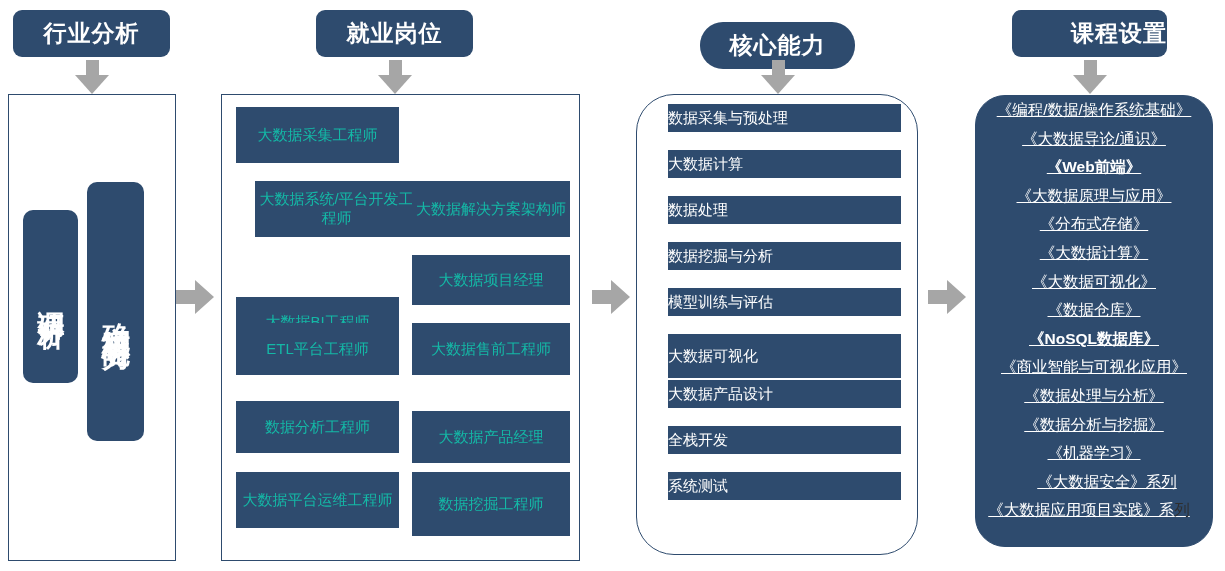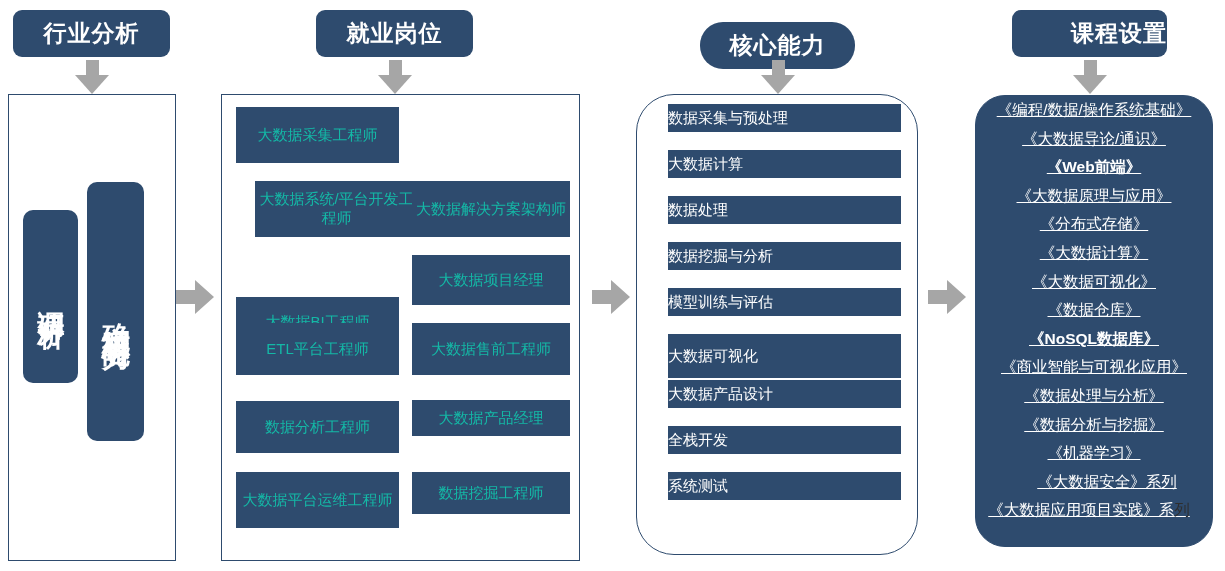--- a/index.html
+++ b/index.html
@@ -250,24 +250,24 @@
 
   <div class="jobbox" style="left:412px; top:181px; width:158px; height:56px;">
     <span>大数据解决方案架构师</span>
   </div>
   <div class="jobbox" style="left:412px; top:255px; width:158px; height:50px;">
     <span>大数据项目经理</span>
   </div>
   <div class="jobbox" style="left:412px; top:323px; width:158px; height:52px;">
     <span>大数据售前工程师</span>
   </div>
-  <div class="jobbox" style="left:412px; top:400px; width:158px; height:36px;">
+  <div class="jobbox" style="left:412px; top:411px; width:158px; height:52px;">
     <span>大数据产品经理</span>
   </div>
-  <div class="jobbox" style="left:412px; top:472px; width:158px; height:42px;">
+  <div class="jobbox" style="left:412px; top:472px; width:158px; height:64px;">
     <span>数据挖掘工程师</span>
   </div>
 
   <div class="col-box rounded" style="left:636px; top:94px; width:282px; height:461px;">
   </div>
   <div class="capbar" style="left:668px; top:104px; width:233px; height:28px;">
     <span>数据采集与预处理</span>
   </div>
   <div class="capbar" style="left:668px; top:150px; width:233px; height:28px;">
     <span>大数据计算</span>

